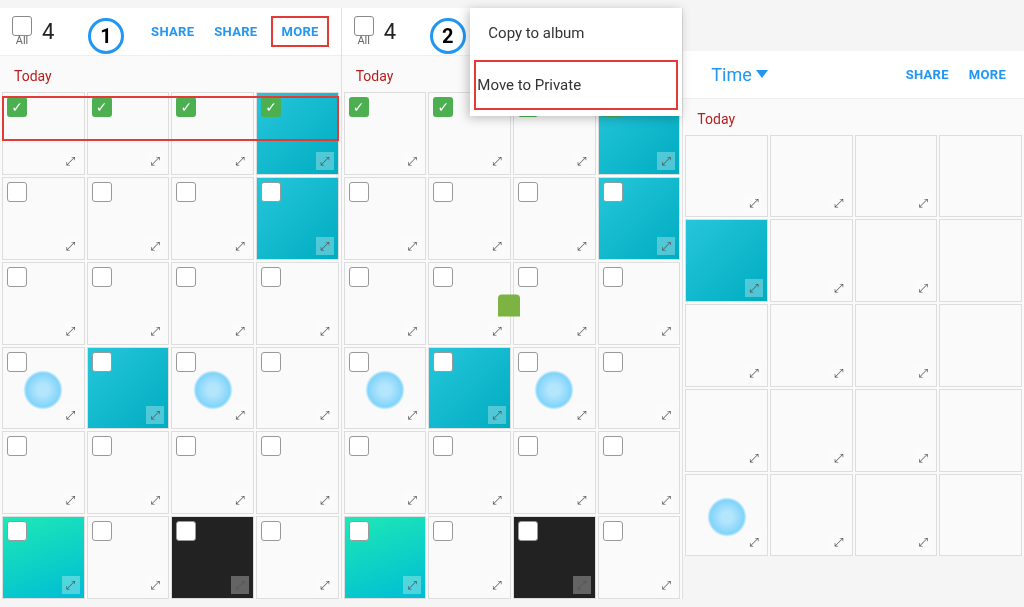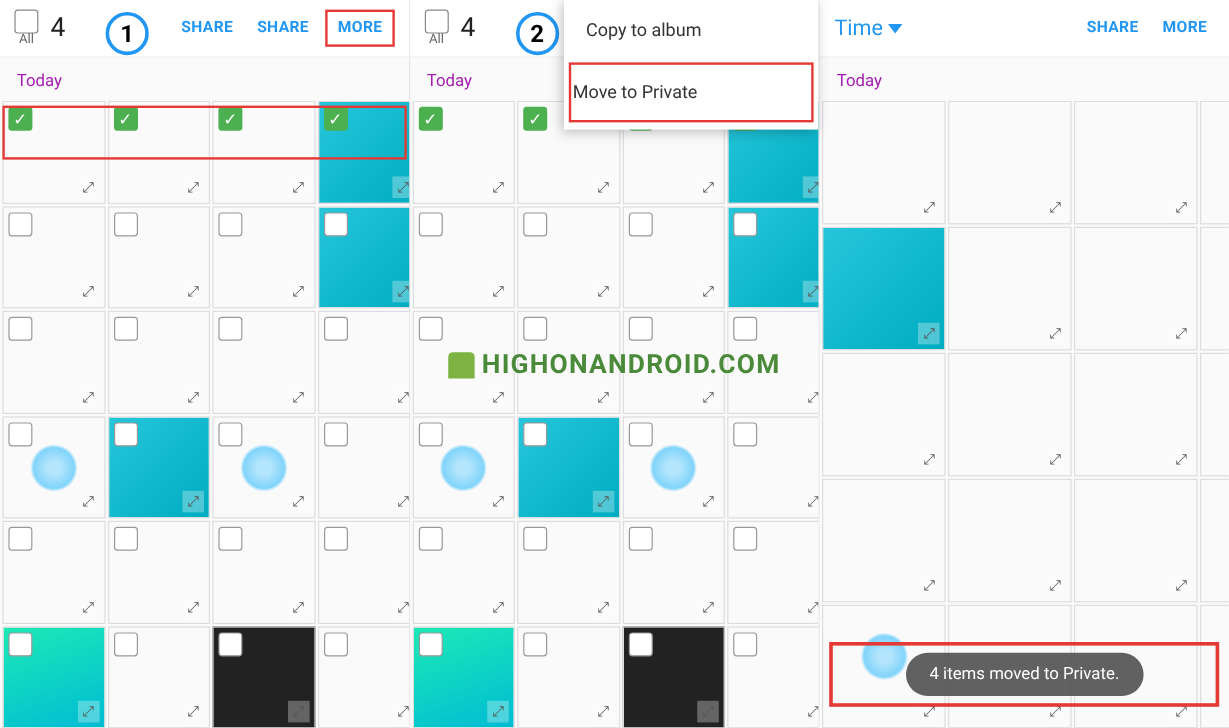--- a/index.html
+++ b/index.html
@@ -1,43 +1,43 @@
 <!DOCTYPE html>
 <html><head>
 <meta charset="utf-8">
 <style>
 * { margin: 0; padding: 0; box-sizing: border-box; font-family: -apple-system, BlinkMacSystemFont, 'Segoe UI', Roboto, sans-serif; }
 body { width: 1024px; height: 607px; background: #f5f5f5; position: relative; overflow: hidden; }
-.panels { display: flex; width: 100%; height: 100%; }
+.panels { display: flex; width: 100%; height: 100%; align-items: center; }
 .panel { flex: 1; background: #fafafa; border-right: 1px solid #e0e0e0; position: relative; display: flex; flex-direction: column; }
 .panel:last-child { border-right: none; }
 .header { display: flex; align-items: center; padding: 8px 12px; background: #fff; height: 48px; gap: 8px; border-bottom: 1px solid #eee; }
 .checkbox-all { width: 20px; height: 20px; border: 1.5px solid #888; border-radius: 3px; background: #fff; }
 .all-label { font-size: 11px; color: #666; margin-top: -2px; }
 .count { font-size: 22px; color: #222; margin-left: 2px; }
 .spacer { flex: 1; }
 .action-link { color: #2196F3; font-size: 13px; font-weight: 700; letter-spacing: 0.3px; padding: 4px 6px; }
 .action-link.more-highlight { border: 2.5px solid #e53935; padding: 6px 8px; }
 .badge { width: 36px; height: 36px; border: 3px solid #2196F3; border-radius: 50%; display: flex; align-items: center; justify-content: center; font-size: 20px; font-weight: 700; color: #000; position: absolute; top: 10px; left: 88px; background: #fff; }
-.section-label { padding: 12px 14px 8px; font-size: 14px; color: #a21caf; }
+.section-label { padding: 12px 14px 8px; font-size: 14px; color: #b91c1c; }
 .grid { display: grid; grid-template-columns: repeat(4, 1fr); gap: 2px; padding: 0 2px; flex: 1; overflow: hidden; }
 .thumb { position: relative; aspect-ratio: 1/1; background: linear-gradient(135deg, #e8e8e8, #f0f0f0); border: 1px solid #ddd; }
 .thumb.teal { background: linear-gradient(135deg, #26c6da, #00acc1); }
 .thumb.settings { background: #fafafa; }
 .thumb.homescreen { background: linear-gradient(160deg, #1de9b6, #00bcd4); }
 .thumb .check { position: absolute; top: 4px; left: 4px; width: 20px; height: 20px; border-radius: 3px; display: flex; align-items: center; justify-content: center; }
 .thumb .check.checked { background: #4caf50; color: #fff; font-size: 14px; }
 .thumb .check.unchecked { background: #fff; border: 1.5px solid #999; }
 .thumb .expand { position: absolute; bottom: 4px; right: 4px; width: 18px; height: 18px; background: rgba(255,255,255,0.3); display: flex; align-items: center; justify-content: center; color: #555; font-size: 12px; }
 .thumb-content { position: absolute; inset: 22px 6px 6px 6px; font-size: 5px; color: #666; line-height: 1.3; overflow: hidden; }
 .row-highlight { position: absolute; top: 88px; left: 2px; right: 2px; height: 45px; border: 2.5px solid #e53935; pointer-events: none; }
 .dropdown { position: absolute; top: 0; right: 0; width: 212px; background: #fff; box-shadow: -2px 2px 10px rgba(0,0,0,0.25); z-index: 10; }
 .dropdown-item { padding: 16px 18px; font-size: 15px; color: #333; border-bottom: 0; }
 .dropdown-item.highlight { border: 2.5px solid #e53935; margin: 2px 4px 6px; padding: 14px 1px; }
-.time-link { color: #2196F3; font-size: 18px; display: flex; align-items: center; gap: 4px; }
+.time-link { color: #2196F3; font-size: 18px; display: flex; align-items: center; gap: 4px; margin-left: 16px; }
 .time-link .tri { width: 0; height: 0; border-left: 6px solid transparent; border-right: 6px solid transparent; border-top: 8px solid #2196F3; }
 .toast-wrap { position: absolute; bottom: 18px; left: 8px; right: 8px; border: 3px solid #e53935; padding: 6px 4px; display: flex; justify-content: center; }
 .toast { background: rgba(80,80,80,0.9); color: #fff; padding: 10px 20px; border-radius: 20px; font-size: 14px; }
 .watermark { position: absolute; left: 50%; top: 50%; transform: translate(-50%, -50%); font-size: 22px; font-weight: 700; color: #4a8a3a; text-shadow: 0 1px 0 #fff; letter-spacing: 1px; z-index: 5; pointer-events: none; }
 .watermark .android { width: 22px; height: 22px; background: #7cb342; border-radius: 4px 4px 0 0; display: inline-block; vertical-align: middle; margin-right: 6px; position: relative; }
 .fingerprint { width: 40px; height: 40px; border-radius: 50%; background: radial-gradient(circle, #b3e5fc 20%, #81d4fa 60%, transparent 70%); margin: auto; }
 </style>
 </head>
 <body>
 
@@ -347,22 +347,19 @@
           <div class="expand">⤢</div>
         </div>
       <div class="thumb settings">
           <div class="expand">⤢</div>
         </div>
       <div class="thumb settings">
           <div class="expand">⤢</div>
         </div>
       <div class="thumb settings"></div>
     </div>
-    <div class="toast-wrap">
-      <div class="toast">4 items moved to Private.</div>
-    </div>
   </div>
 
 </div>
 
 <div class="watermark">
-  <span class="android"></span><span>HIGHONANDROID.COM</span>
+  <span class="android"></span>
 </div>
 
 </body></html>

